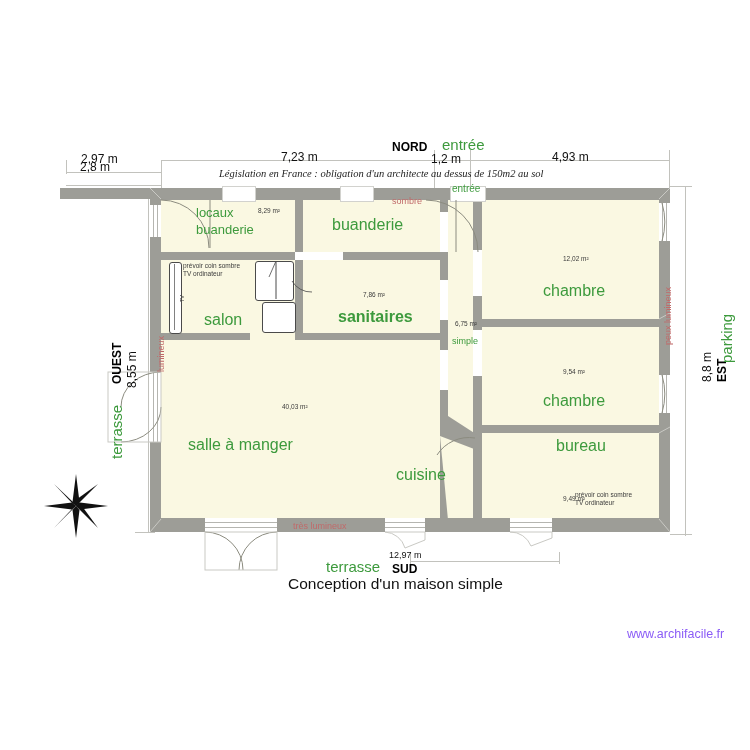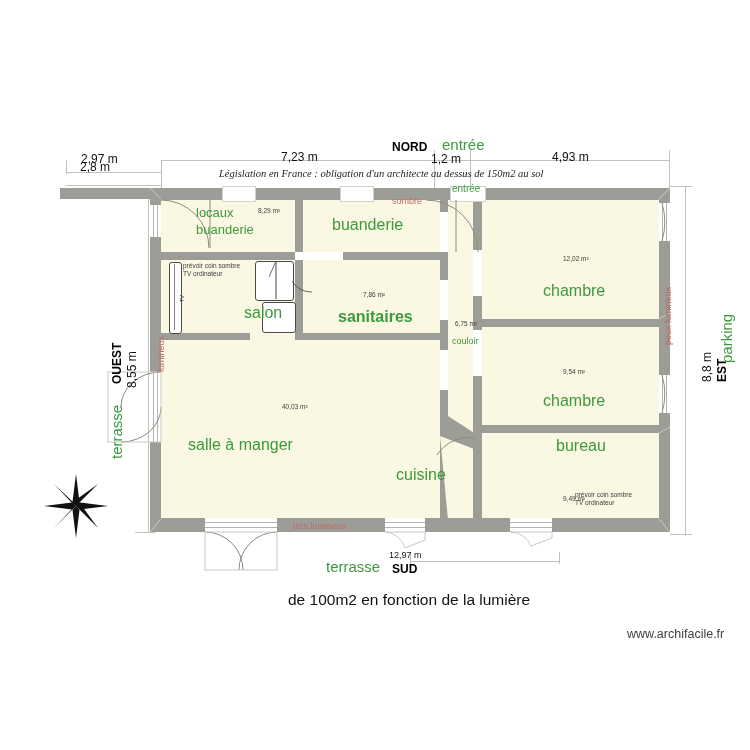--- a/index.html
+++ b/index.html
@@ -18,21 +18,21 @@
   .note{position:absolute;color:#3b3b3b;font-size:6.5px;line-height:8px;white-space:nowrap;}
   .dim{position:absolute;font-size:12px;color:#111;white-space:nowrap;}
   .dimsm{position:absolute;font-size:9px;color:#111;white-space:nowrap;}
   .compassdir{position:absolute;font-size:12px;font-weight:bold;color:#000;white-space:nowrap;}
   .greenlbl{position:absolute;color:#3d9a3d;font-size:15px;white-space:nowrap;}
   .redlbl{position:absolute;color:#c06a6a;font-size:9px;white-space:nowrap;}
   .legisl{position:absolute;font-family:"Liberation Serif","DejaVu Serif",serif;
           font-style:italic;font-size:10.5px;color:#222;white-space:nowrap;}
   .bigtext{position:absolute;font-size:16.5px;color:#111;white-space:nowrap;}
   .caption{position:absolute;font-size:15.5px;color:#111;white-space:nowrap;line-height:21px;}
-  .watermark{position:absolute;font-size:12.5px;color:#404040;white-space:nowrap;text-align:center;}
+  .watermark{position:absolute;font-size:12.5px;color:#8b5cf6;white-space:nowrap;text-align:center;}
 
   .rot90{transform:rotate(-90deg);transform-origin:left top;}
   .glineV{position:absolute;background:#c2c2bd;width:1px;}
   .glineH{position:absolute;background:#c2c2bd;height:1px;}
   .winH{position:absolute;background:#fff;}
   .openbox{position:absolute;background:#ffffff;border:1px solid #d2d2ce;}
   .furn{position:absolute;background:#ffffff;border:1px solid #4a4a4a;border-radius:3px;}
   svg{position:absolute;overflow:visible;}
 </style>
 </head>
@@ -260,28 +260,28 @@
   <div class="redlbl rot90" style="left:156px;top:372px;">lumineux</div>
   <div class="redlbl rot90" style="left:663px;top:345px;">peux lumineux</div>
   <div class="redlbl" style="left:293px;top:521px;">très lumineux</div>
 
   <div class="rlabel" style="left:196px;top:205px;">locaux</div>
   <div class="rlabel" style="left:196px;top:222px;">buanderie</div>
   <div class="area" style="left:258px;top:207px;">8,29 m²</div>
 
   <div class="rlabel big" style="left:332px;top:216px;">buanderie</div>
 
-  <div class="rlabel big" style="left:204px;top:304px;margin-left:40px;">salon</div>
+  <div class="rlabel big" style="left:204px;top:311px;">salon</div>
   <div class="note" style="left:183px;top:262px;">prévoir coin sombre</div>
   <div class="note" style="left:183px;top:270px;">TV ordinateur</div>
 
   <div class="rlabel big" style="left:338px;top:308px;font-weight:bold;">sanitaires</div>
   <div class="area" style="left:363px;top:291px;">7,86 m²</div>
 
-  <div class="rlabel" style="left:452px;top:336px;font-size:9px;">couloir</div>
+  <div class="rlabel" style="left:452px;top:336px;font-size:9px;">simple</div>
   <div class="area" style="left:455px;top:320px;">6,75 m²</div>
 
   <div class="rlabel big" style="left:543px;top:282px;">chambre</div>
   <div class="area" style="left:563px;top:255px;">12,02 m²</div>
 
   <div class="rlabel big" style="left:543px;top:392px;">chambre</div>
   <div class="area" style="left:563px;top:368px;">9,54 m²</div>
 
   <div class="rlabel big" style="left:188px;top:436px;">salle à manger</div>
   <div class="area" style="left:282px;top:403px;">40,03 m²</div>
@@ -311,17 +311,17 @@
       <polygon points="56,12 37,31 34,34 31,30" transform="translate(0,0)"></polygon>
       <polygon points="12,56 31,37 34,34 30,37"></polygon>
       <polygon points="56,56 37,37 34,34 37,30"></polygon>
     </g>
   </svg>
 
   <div class="dimsm" style="left:389px;top:550px;">12,97 m</div>
   <div class="greenlbl" style="left:326px;top:558px;">terrasse</div>
   <div class="compassdir" style="left:392px;top:562px;">SUD</div>
 
-  <div class="caption" style="left:288px;top:589px;">de 100m2 en fonction de la lumière</div>
+  <div class="caption" style="left:288px;top:573px;">Conception d'un maison simple</div>
 
   <div class="watermark" style="left:627px;top:627px;">www.archifacile.fr</div>
 
 </div>
 
 </body></html>

